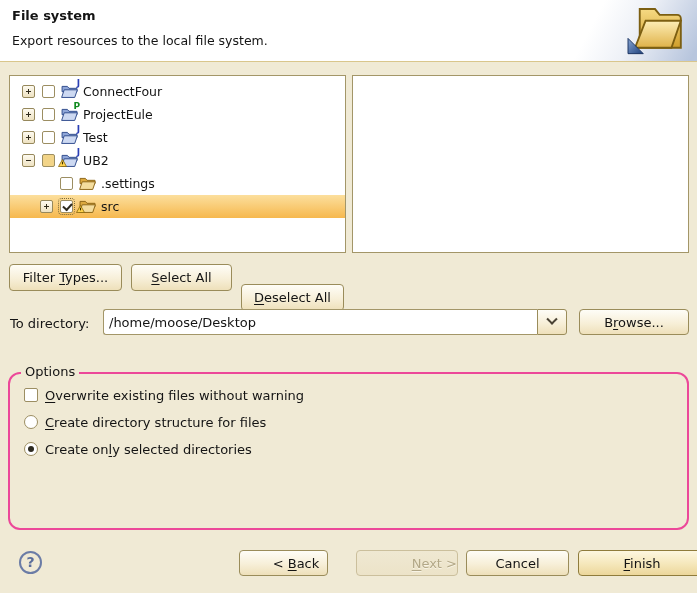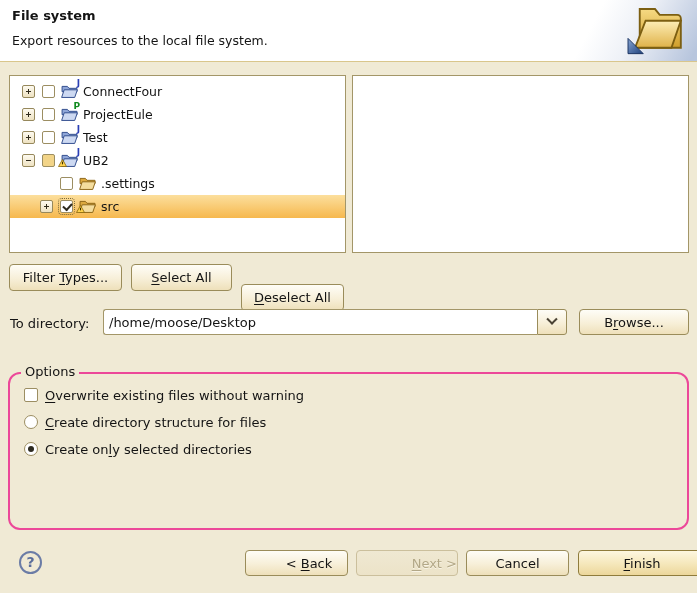--- a/index.html
+++ b/index.html
@@ -80,21 +80,21 @@
   .opt-cb { width:14px; height:14px; border:1px solid #9c8e62; border-radius:2px; background:#fff; }
   .opt-radio { position:relative; width:14px; height:14px; border:1px solid #9c8e62; border-radius:50%; background:#fff; }
   .opt-radio.checked::after { content:""; position:absolute; left:3px; top:3px; width:6px; height:6px;
     border-radius:50%; background:#2c2a20; }
   .opt-label { font-size:13px; }
 
   
   .help-circle { position:absolute; left:19px; top:551px; width:23px; height:23px;
     border:2px solid #6b7ca6; border-radius:50%; color:#5a6d9b; font-weight:bold;
     font-size:14px; text-align:center; line-height:19px; }
-  #btn-back { left:245px; top:550px; width:103px;padding-left:25px; }
+  #btn-back { left:239px; top:550px; width:89px;padding-left:25px; }
   #btn-next { left:356px; top:550px; width:102px;justify-content:flex-end; }
   #btn-cancel { left:466px; top:550px; width:103px; }
   #btn-finish { left:578px; top:550px; width:128px; }
 </style>
 </head>
 <body>
 
 <div class="header">
   <div class="banner-art"></div>
   <div class="hdr-title">File system</div>

